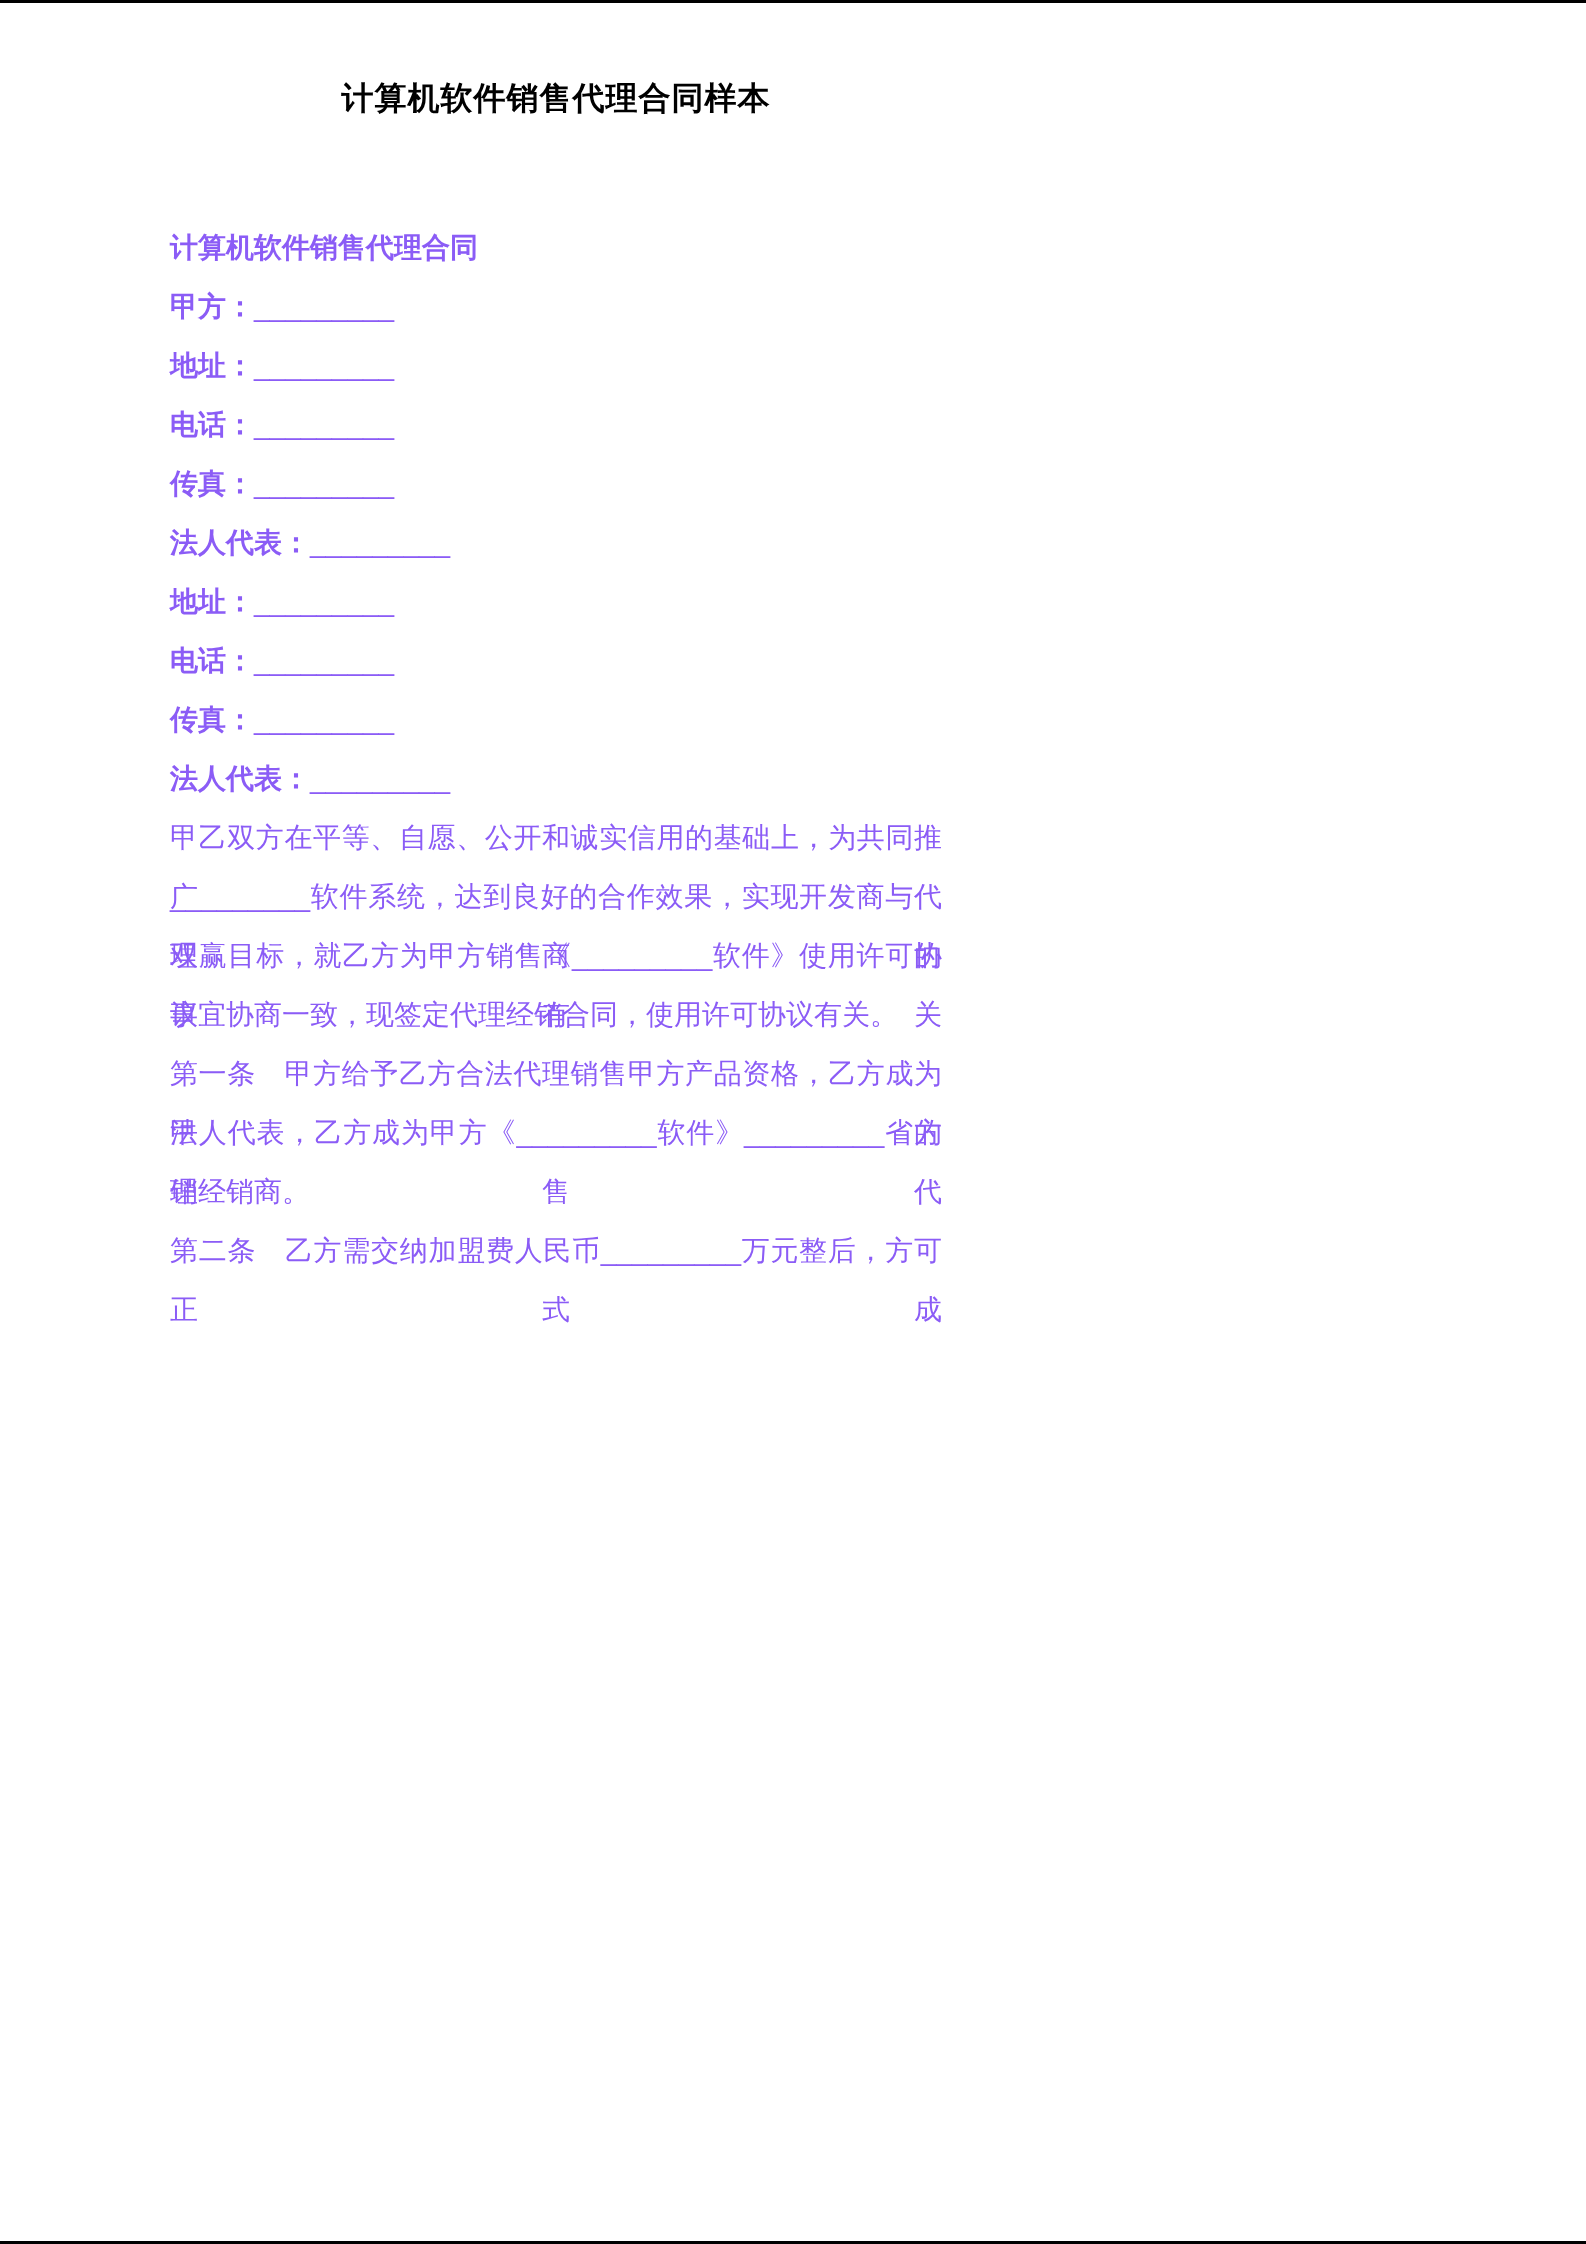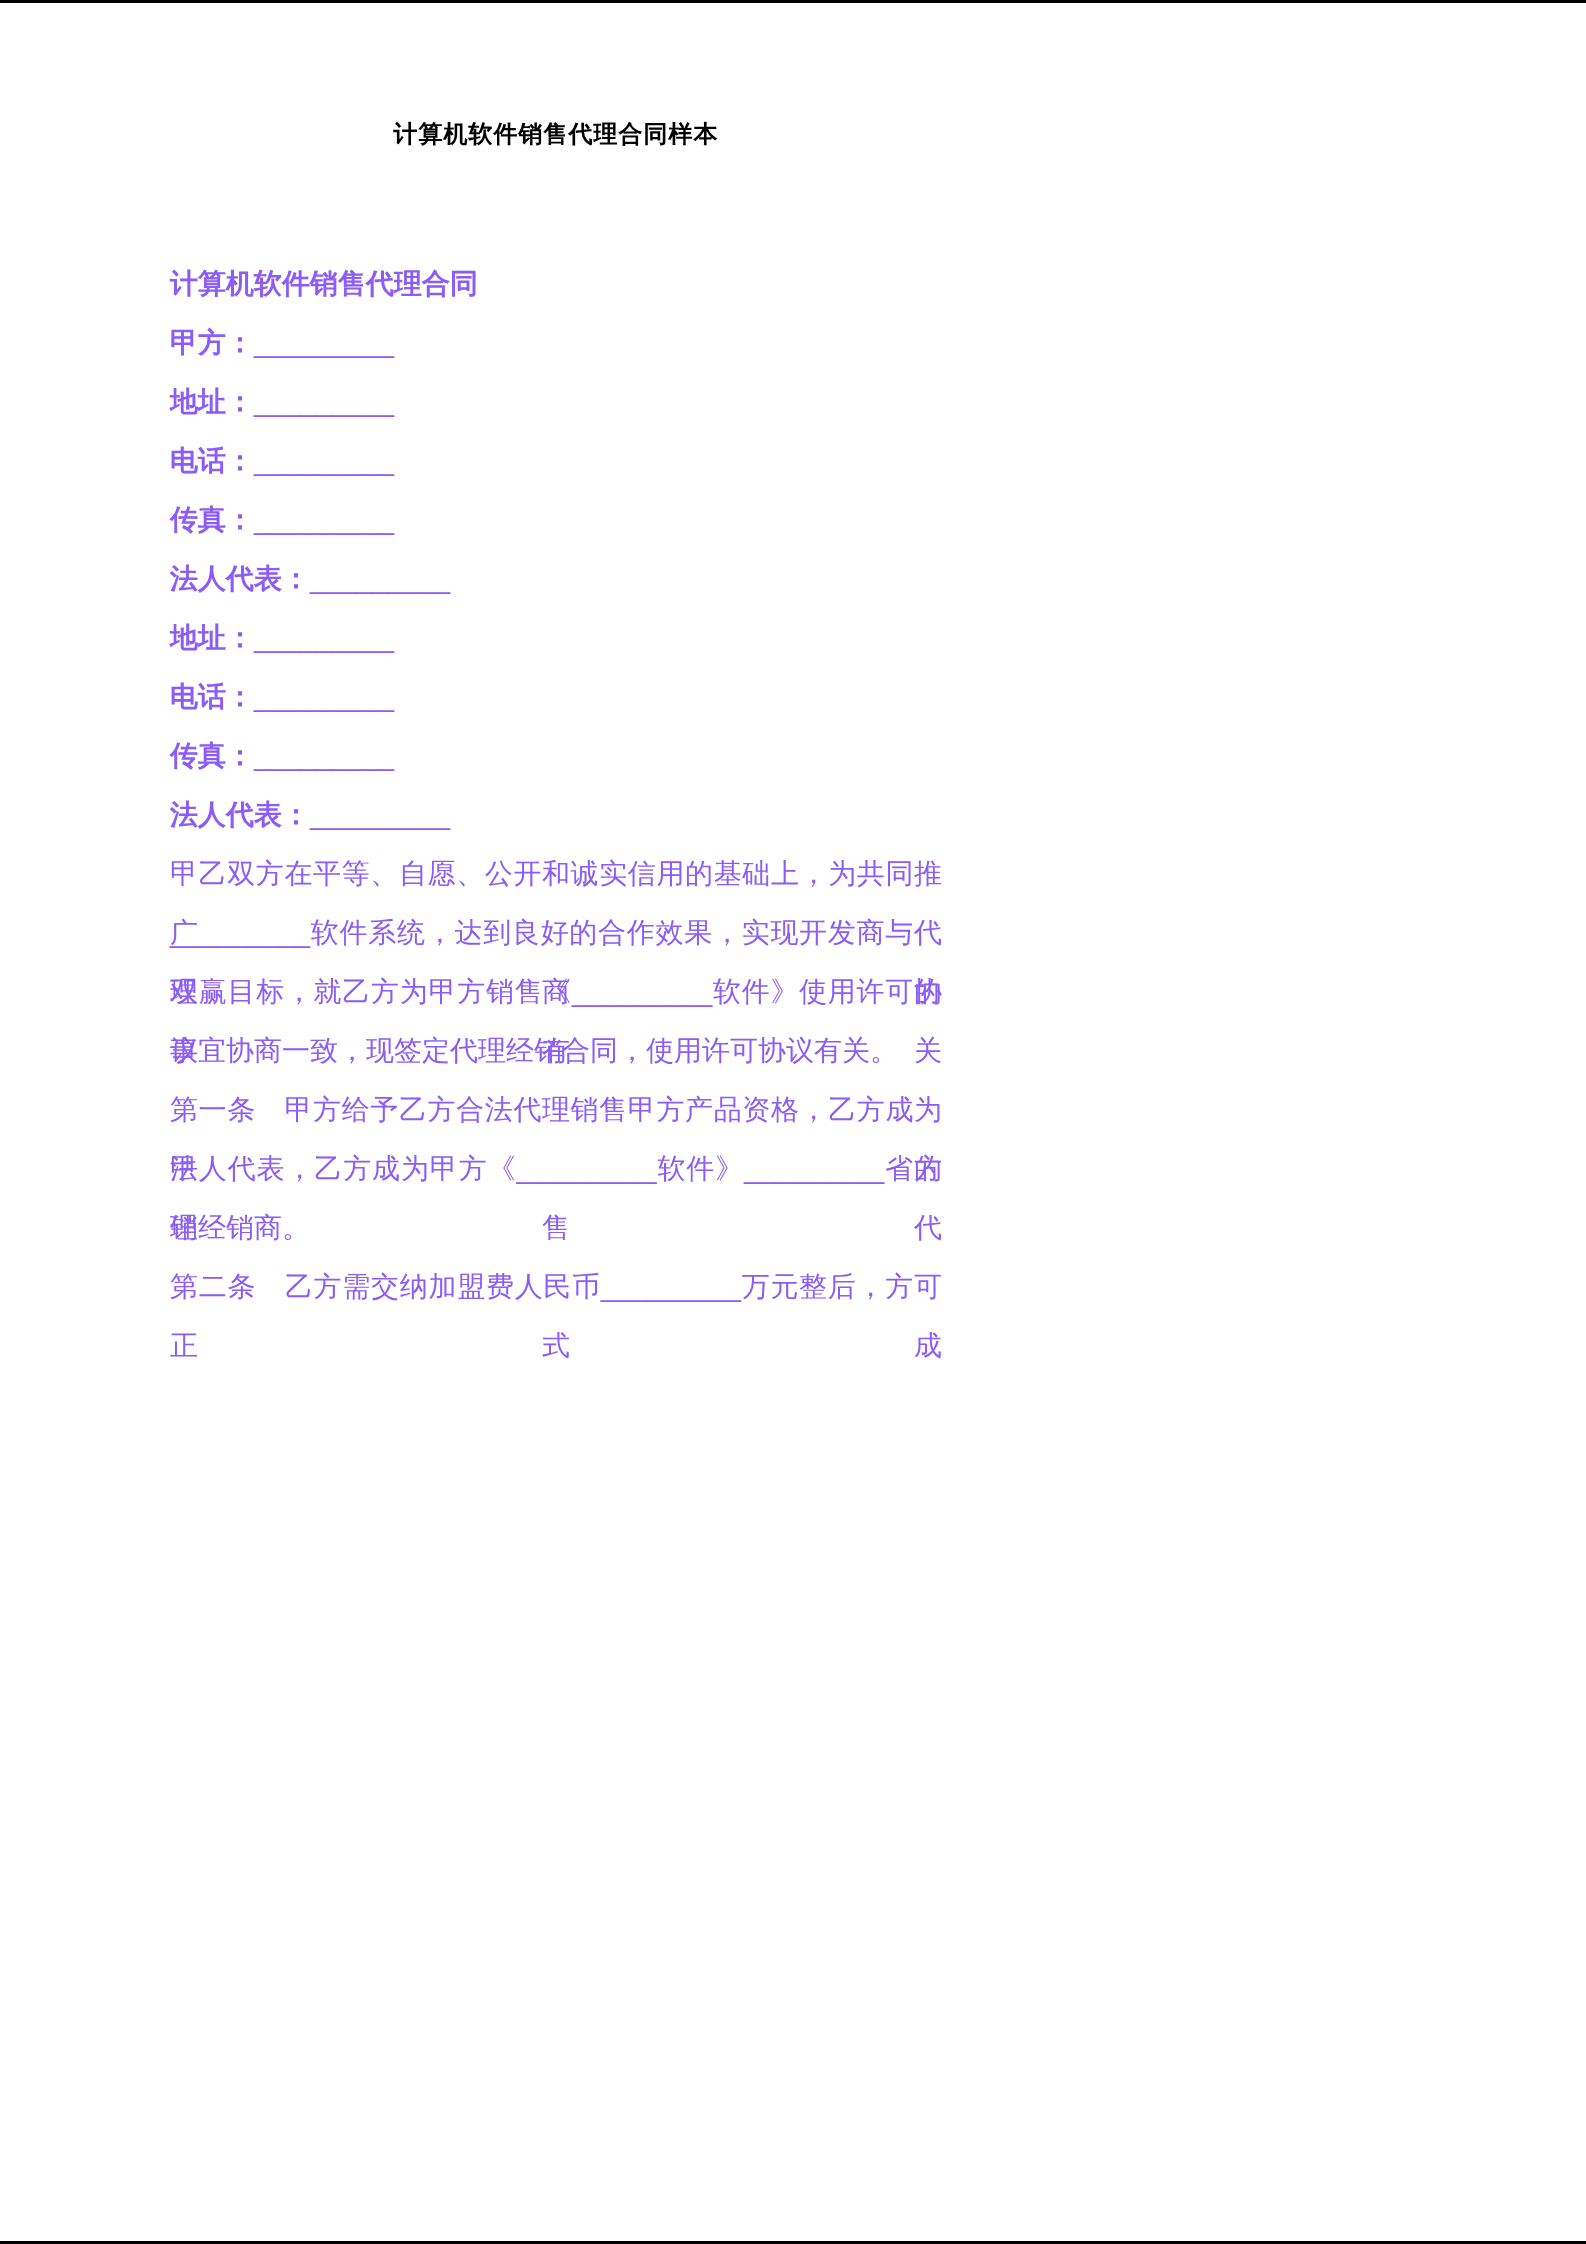--- a/index.html
+++ b/index.html
@@ -26,22 +26,22 @@
   }
   .edge-top { top: 0; }
   .edge-bottom { bottom: 0; }
   .content-col {
     position: absolute;
     left: 170px;
     top: 0;
     width: 772px;
   }
   .doc-title {
-    margin-top: 112px;
-    font-size: 24px;
+    margin-top: 76px;
+    font-size: 32px;
     line-height: 44px;
     font-weight: bold;
     text-align: center;
     color: #000000;
     letter-spacing: 1px;
   }
   .lines-wrap {
     margin-top: 98px;
   }
   .line {

